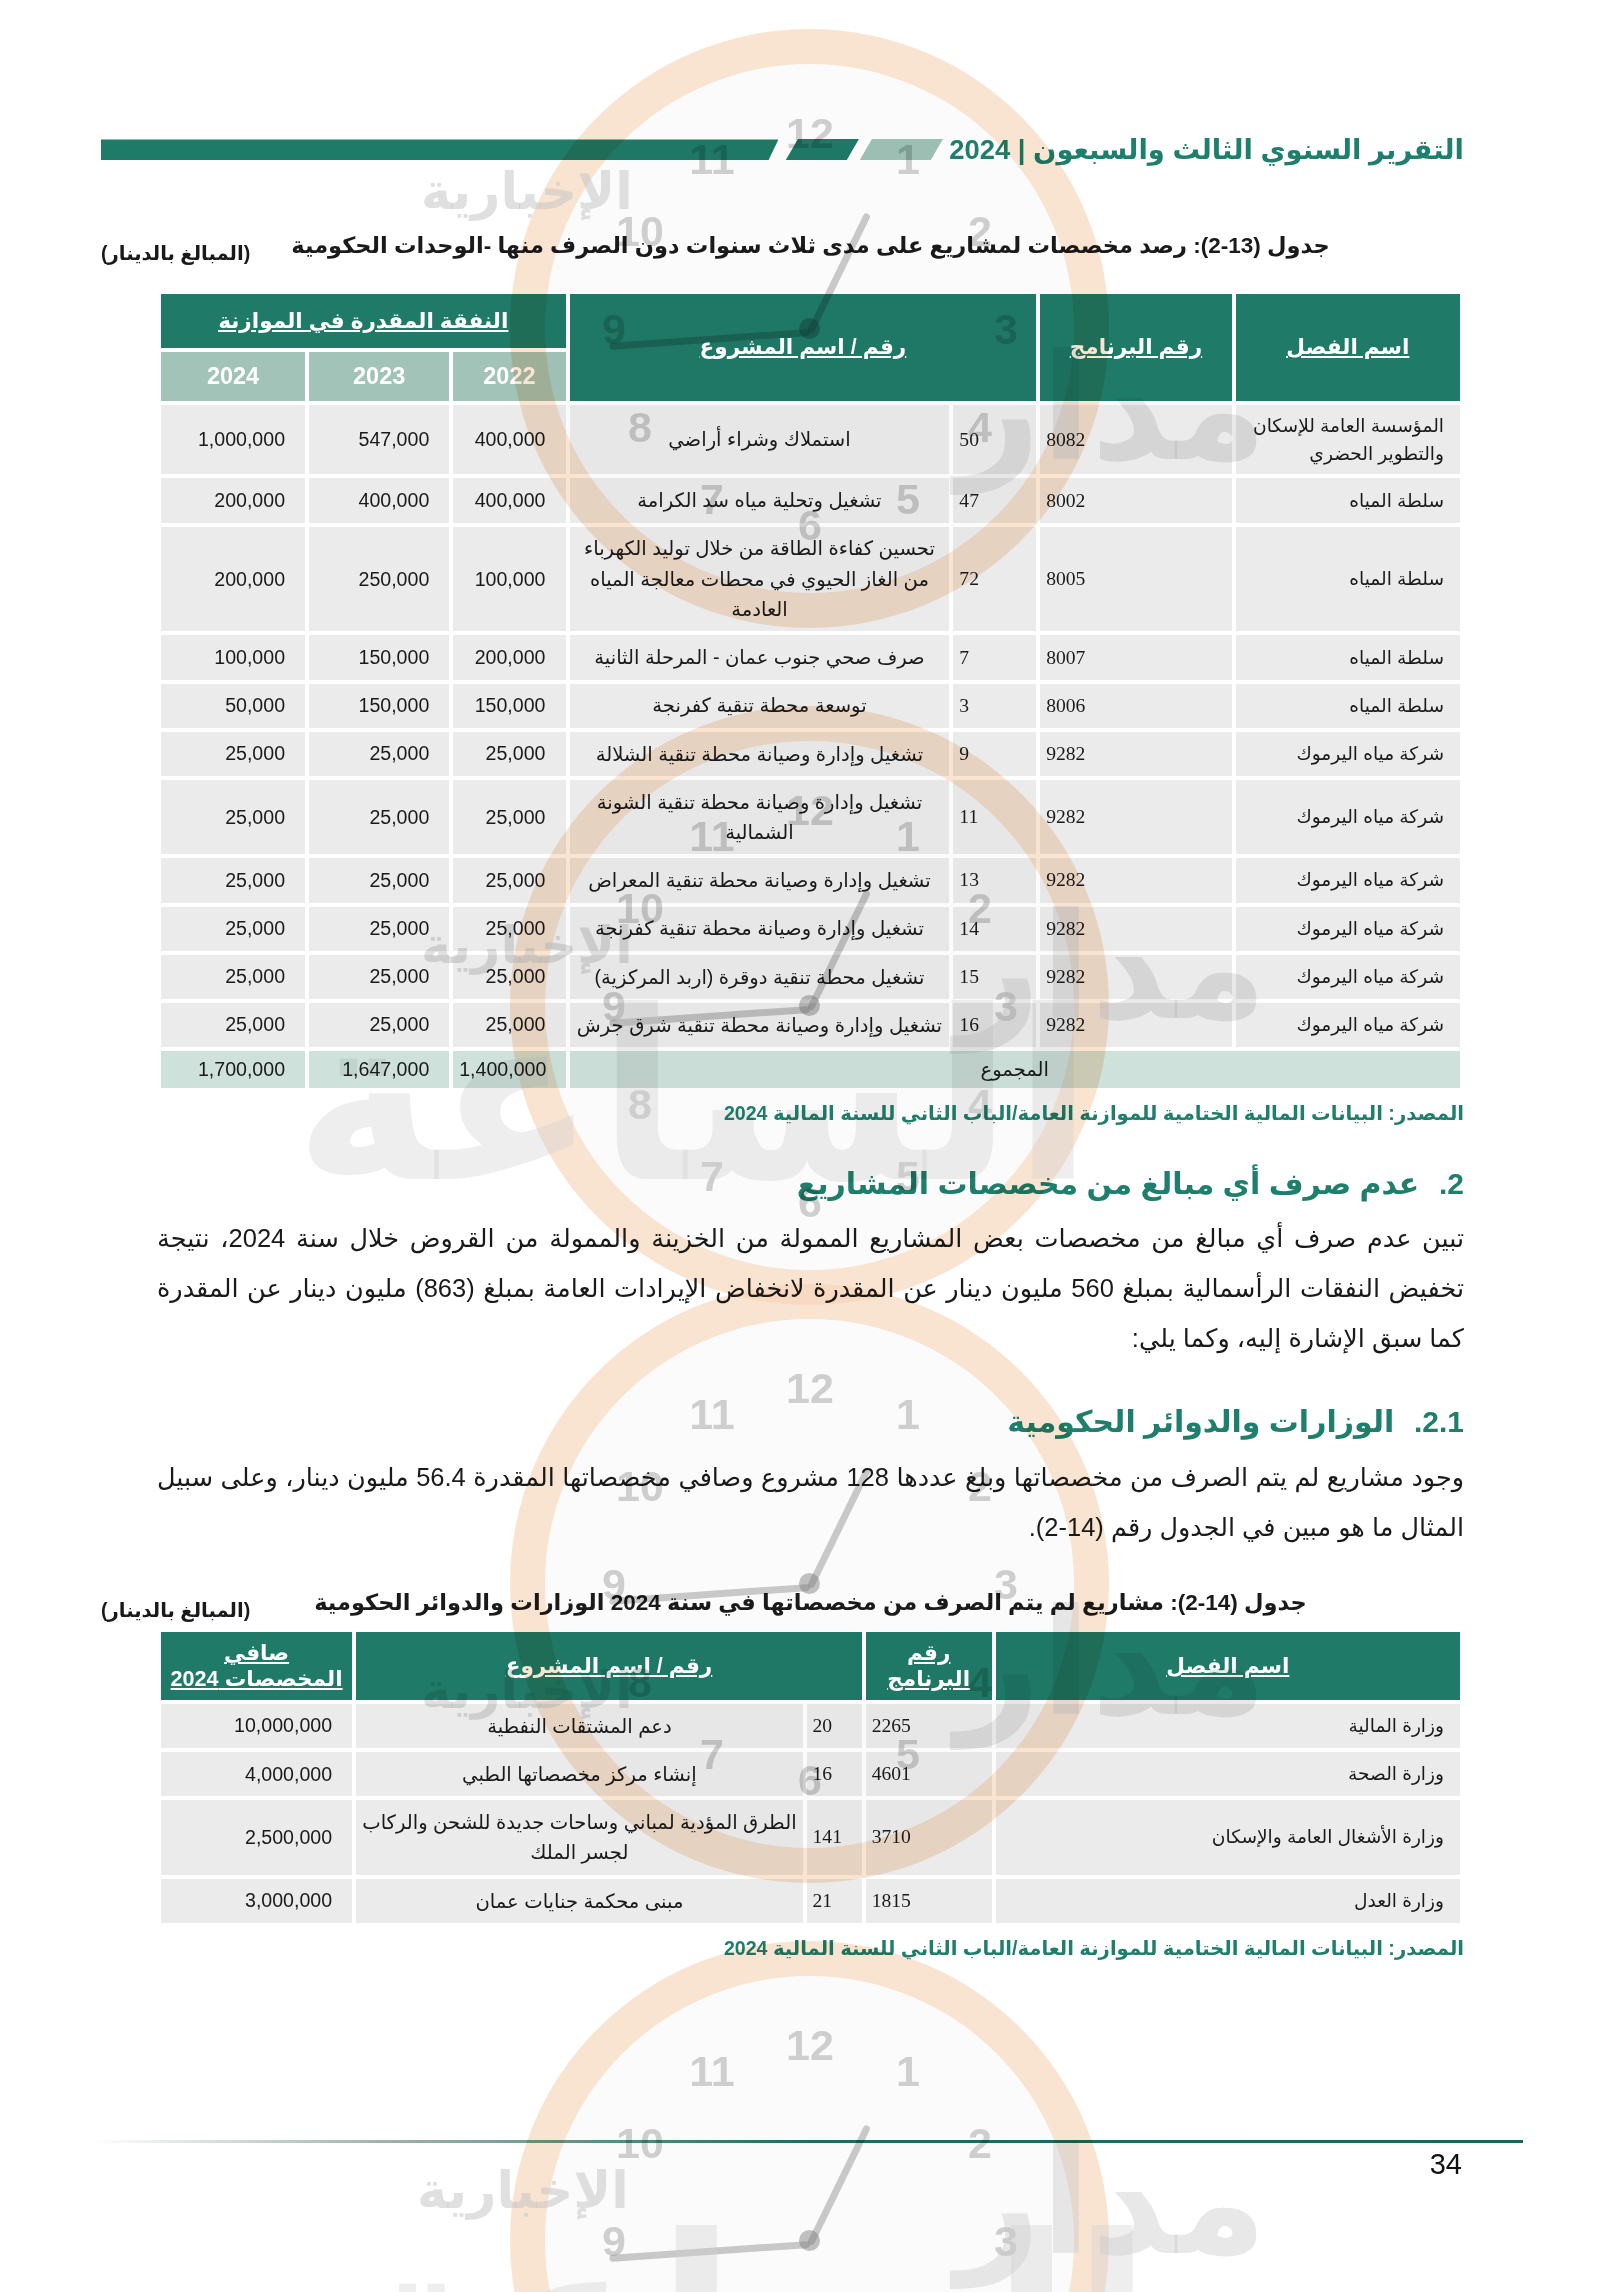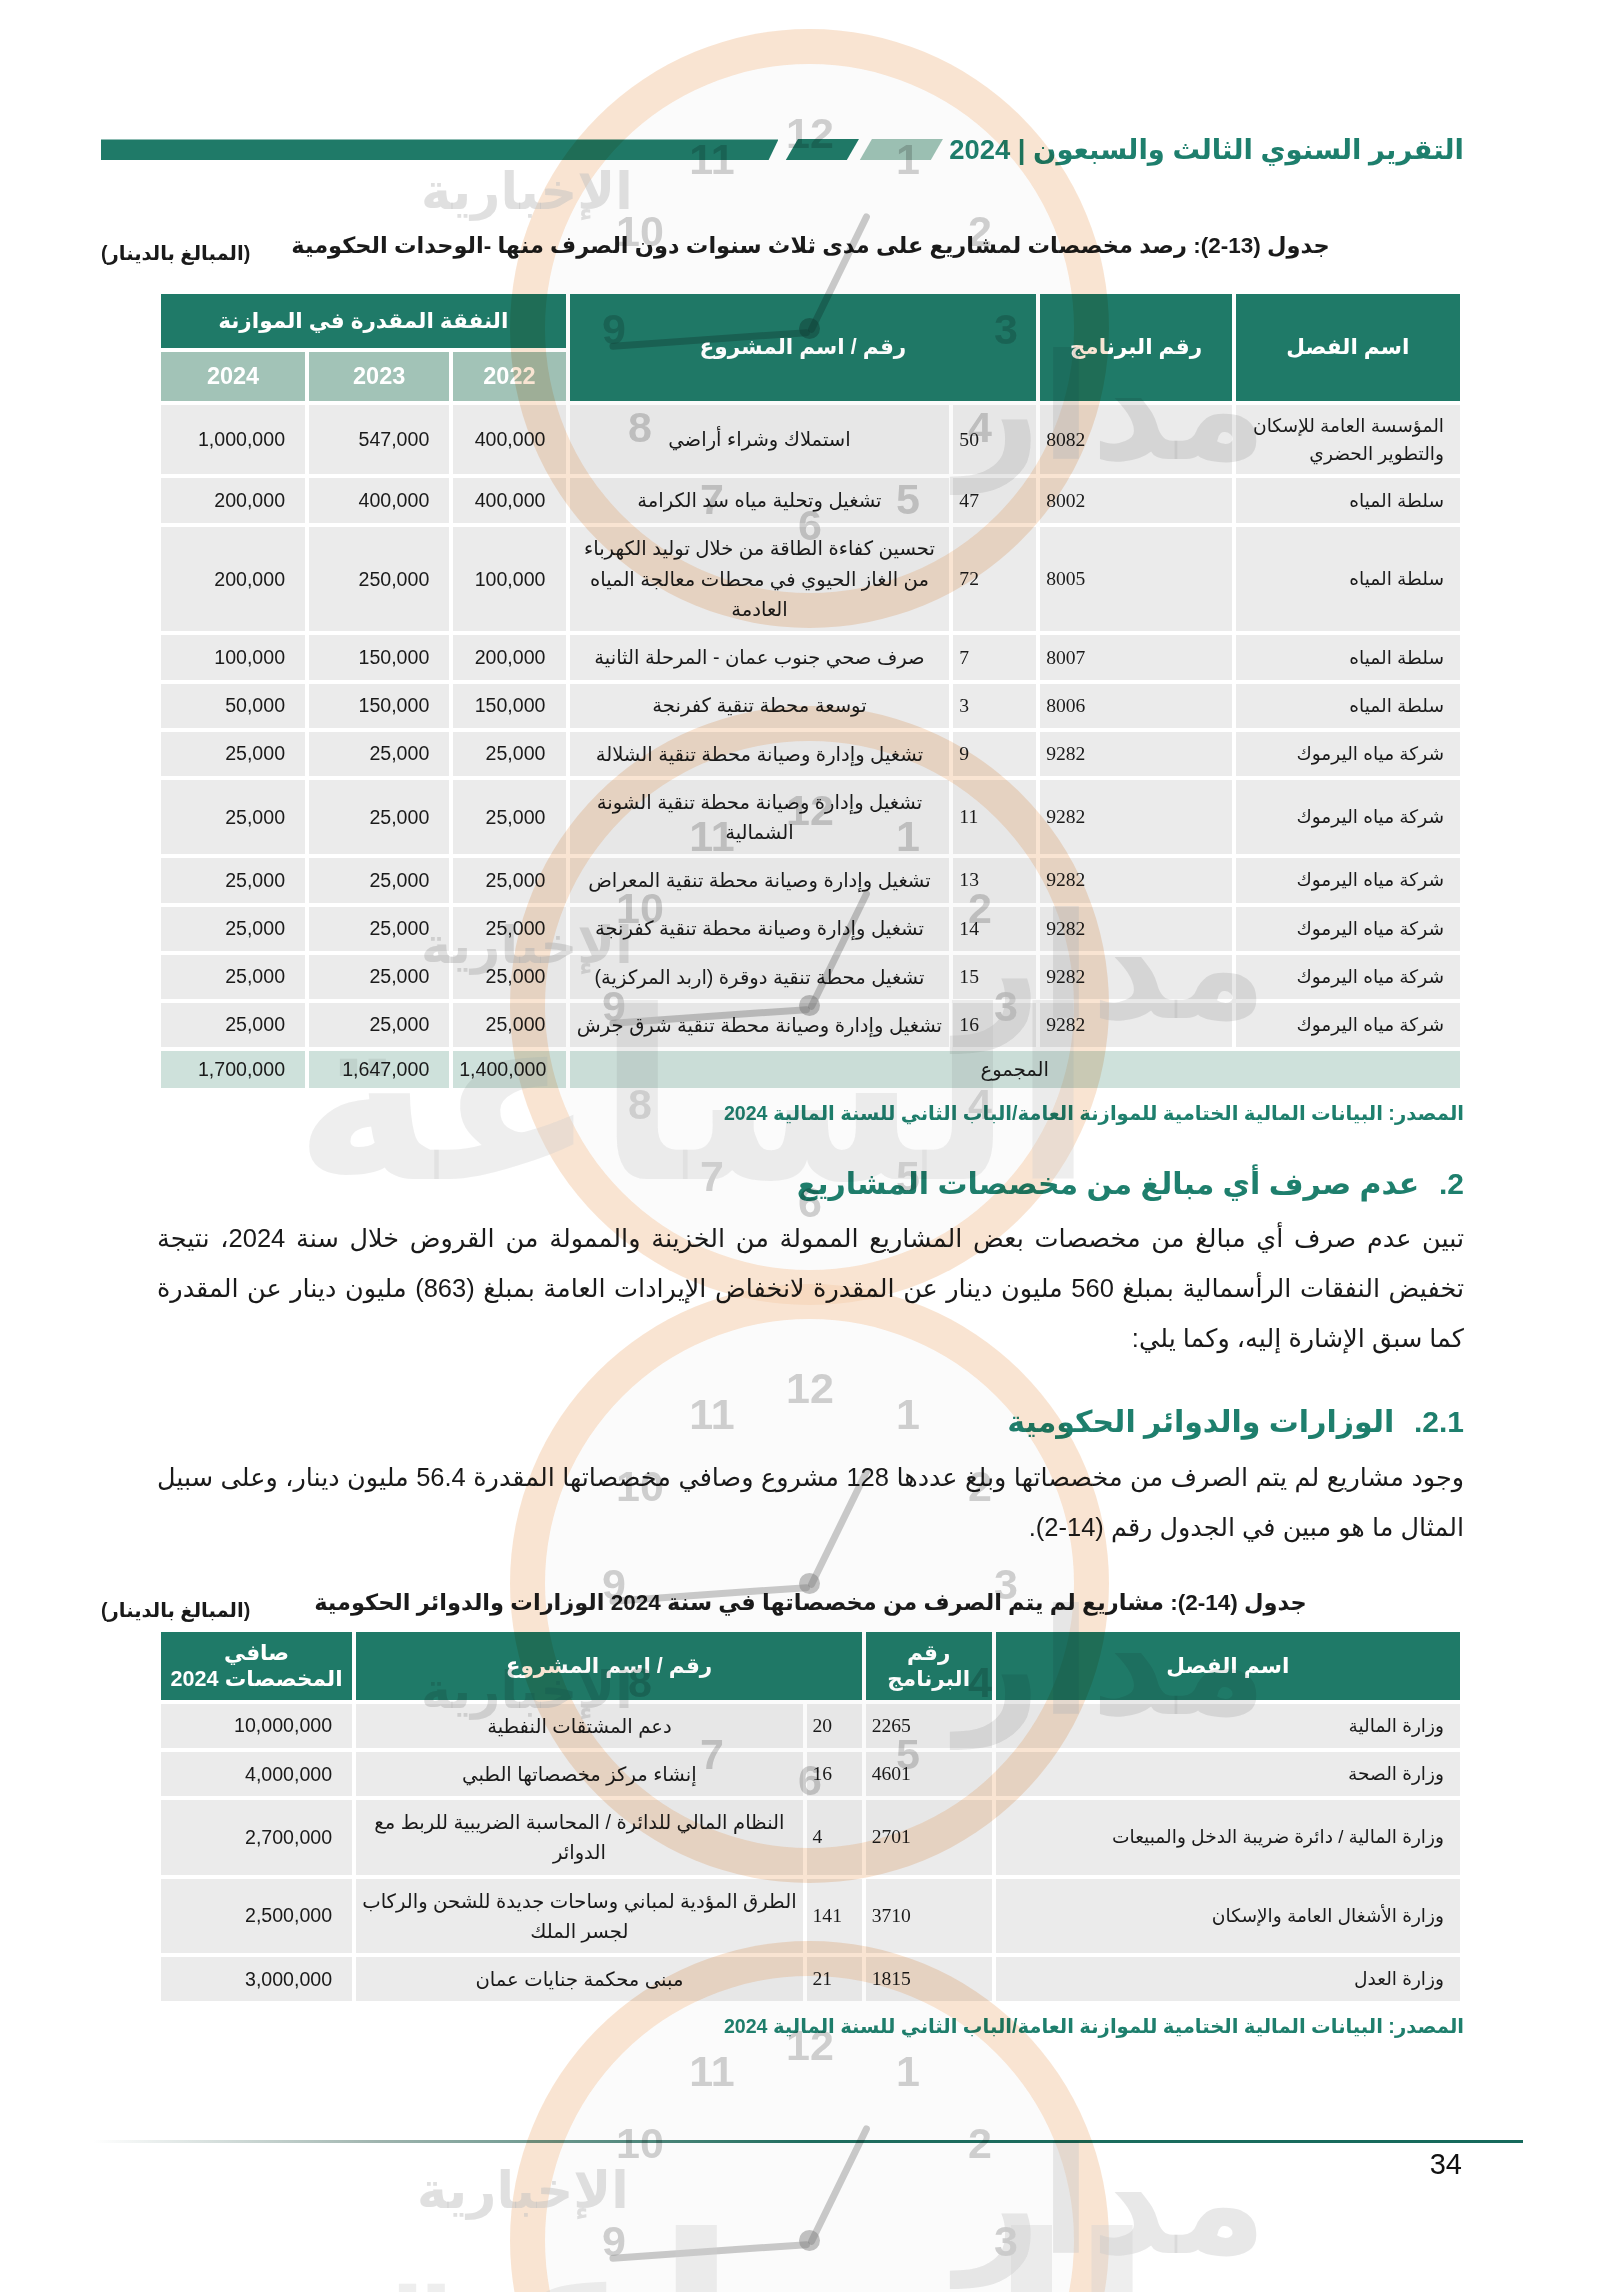--- a/index.html
+++ b/index.html
@@ -22,21 +22,21 @@
   
   .tbl-caption{position:relative;text-align:center;font-size:22.5px;font-weight:bold;direction:rtl;}
   .cap1{margin-top:69px;}
   .cap2{margin-top:37px;}
   .currency-note{position:absolute;left:-56px;top:10px;font-size:19.6px;font-weight:bold;}
 
   
   table.rpt{width:100%;border-collapse:separate;border-spacing:4.9px;table-layout:fixed;direction:ltr;}
   .t1{margin-top:31px;}
   .t2{margin-top:11.8px;}
-  th.dark{background:#1F7A68;color:#ffffff;font-weight:bold;font-size:21.6px;padding:7.8px 5.9px;vertical-align:middle;}
+  th.dark{background:#1F7A68;color:#ffffff;font-weight:bold;font-size:21.6px;padding:7.8px 5.9px;vertical-align:middle;text-decoration:underline;}
   th.grp{height:39px;}
   th.year{background:#A2C3B7;color:#ffffff;font-weight:bold;font-size:23.5px;padding:5.9px;height:37px;}
   td{background:#EBEBEB;font-size:19.6px;padding:6.9px 5.9px;vertical-align:middle;}
   td.num{text-align:right;padding-right:20px;direction:ltr;}
   td.name{text-align:center;direction:rtl;line-height:1.55;}
   td.ctr{direction:ltr;font-family:Liberation Serif, serif;}
   td.chap{text-align:right;direction:rtl;padding-right:16px;line-height:1.5;font-size:18.6px;}
   tr.total-row td{background:#CEE1DB;}
   tr.total-row td.lbl{text-align:center;direction:rtl;}
 
@@ -275,27 +275,20 @@
   </tr>
 
   <tr>
     <td class="num">4,000,000</td>
     <td class="name">إنشاء مركز مخصصاتها الطبي</td>
     <td class="ctr">16</td>
     <td class="ctr">4601</td>
     <td class="chap">وزارة الصحة</td>
   </tr>
 
-  <tr>
-    <td class="num">2,700,000</td>
-    <td class="name">النظام المالي للدائرة / المحاسبة الضريبية للربط مع الدوائر</td>
-    <td class="ctr">4</td>
-    <td class="ctr">2701</td>
-    <td class="chap">وزارة المالية / دائرة ضريبة الدخل والمبيعات</td>
-  </tr>
 
   <tr>
     <td class="num">2,500,000</td>
     <td class="name">الطرق المؤدية لمباني وساحات جديدة للشحن والركاب لجسر الملك</td>
     <td class="ctr">141</td>
     <td class="ctr">3710</td>
     <td class="chap">وزارة الأشغال العامة والإسكان</td>
   </tr>
 
   <tr>

